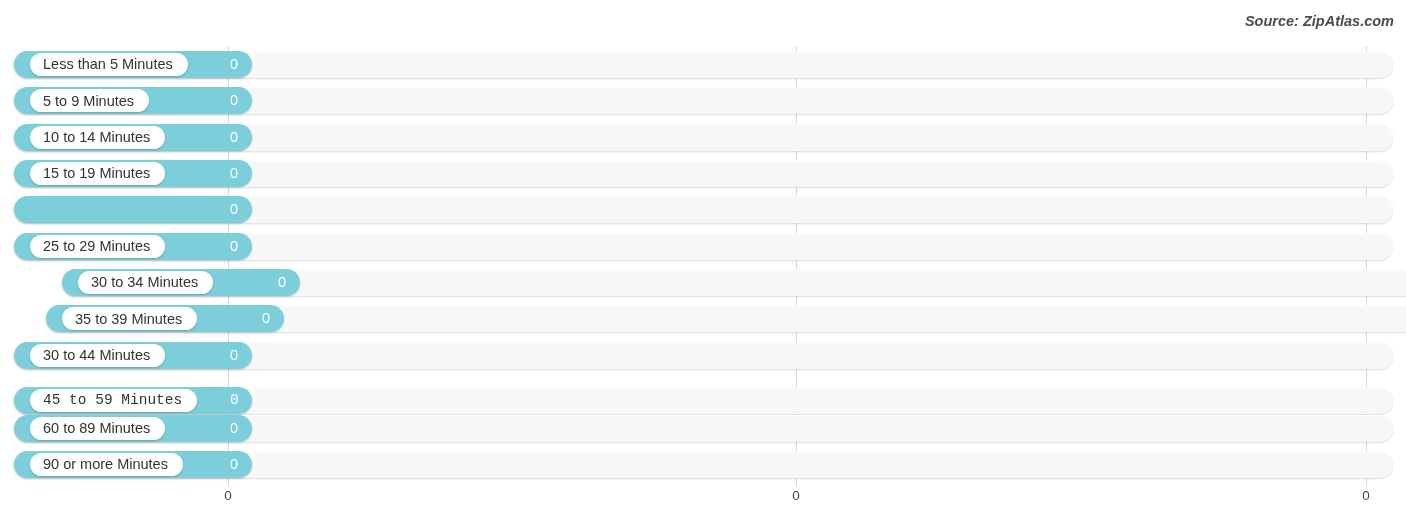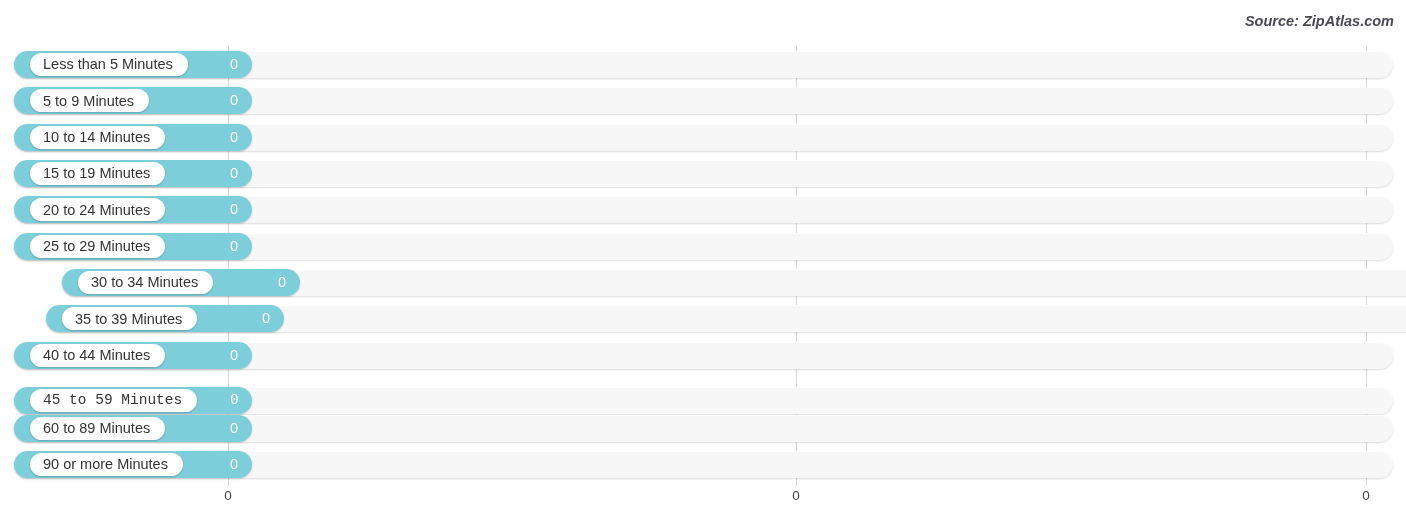--- a/index.html
+++ b/index.html
@@ -185,23 +185,20 @@
       <div class="track"></div>
       <div class="bar" style="width: 238px; background: rgb(124, 206, 219);"></div>
       <div class="pill">
         <span class="pill-label">15 to 19 Minutes</span>
       </div>
       <div class="bar-value" style="left: 230px;">0</div>
     </div>
     <div class="row" style="top: 147.4px;">
       <div class="track"></div>
       <div class="bar" style="width: 238px; background: rgb(124, 206, 219);"></div>
-      <div class="pill">
-        <span class="pill-label">20 to 24 Minutes</span>
-      </div>
       <div class="bar-value" style="left: 230px;">0</div>
     </div>
     <div class="row" style="top: 183.75px;">
       <div class="track"></div>
       <div class="bar" style="width: 238px; background: rgb(124, 206, 219);"></div>
       <div class="pill">
         <span class="pill-label">25 to 29 Minutes</span>
       </div>
       <div class="bar-value" style="left: 230px;">0</div>
     </div>
@@ -218,21 +215,21 @@
       <div class="bar" style="width: 238px; background: rgb(124, 206, 219);"></div>
       <div class="pill">
         <span class="pill-label">35 to 39 Minutes</span>
       </div>
       <div class="bar-value" style="left: 230px;">0</div>
     </div>
     <div class="row" style="top: 292.8px;">
       <div class="track"></div>
       <div class="bar" style="width: 238px; background: rgb(124, 206, 219);"></div>
       <div class="pill">
-        <span class="pill-label">40 to 44 Minutes</span>
+        <span class="pill-label">30 to 44 Minutes</span>
       </div>
       <div class="bar-value" style="left: 230px;">0</div>
     </div>
     <div class="row" style="top: 338px; font-family: Liberation Mono, monospace;">
       <div class="track"></div>
       <div class="bar" style="width: 238px; background: rgb(124, 206, 219);"></div>
       <div class="pill">
         <span class="pill-label">45 to 59 Minutes</span>
       </div>
       <div class="bar-value" style="left: 230px;">0</div>

